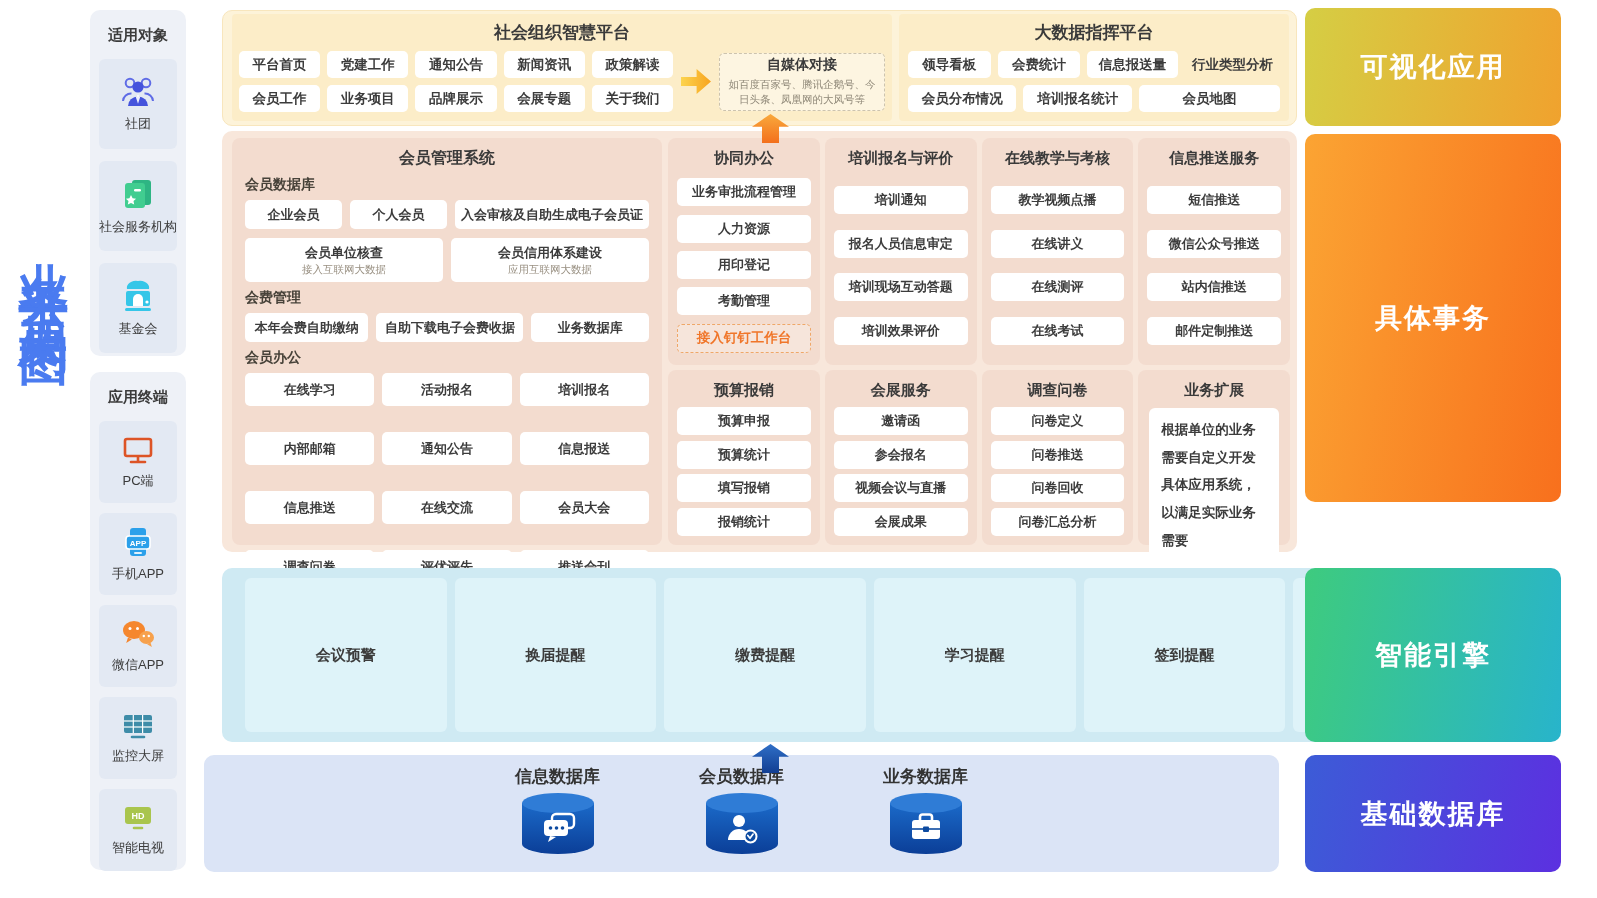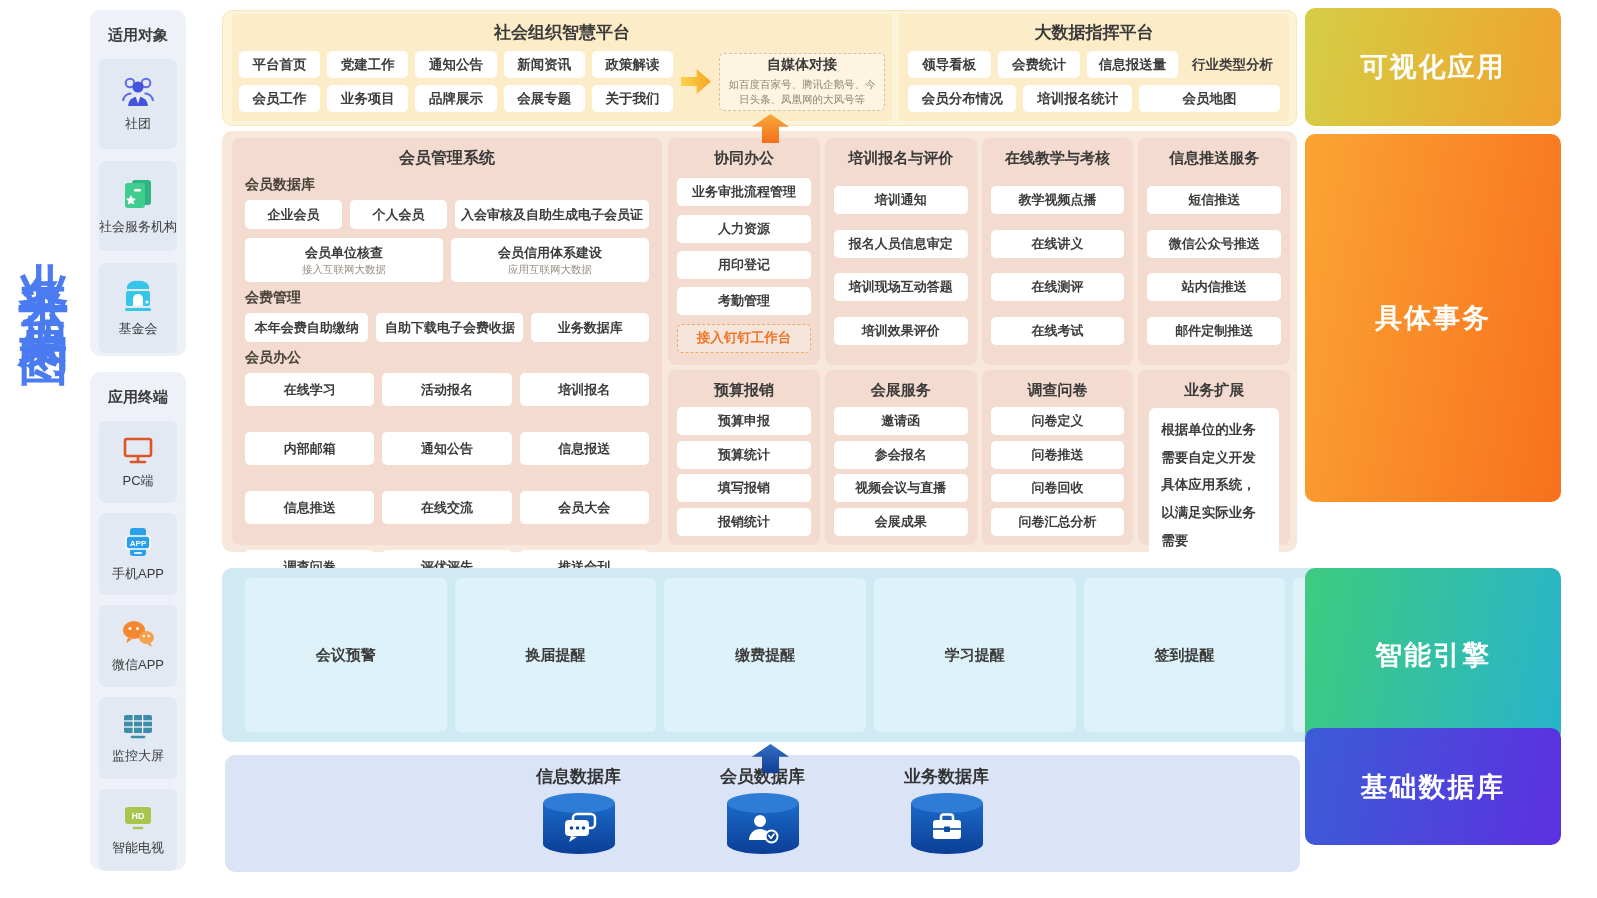--- a/index.html
+++ b/index.html
@@ -66,32 +66,32 @@
   .expand-card{background:#fff;border-radius:6px;flex:1;margin:6px 2px 10px;padding:8px 12px;
                font-size:13.5px;line-height:2.05;color:#3c3c3c;font-weight:600;box-sizing:border-box;}
 
   
   .engine-section{position:absolute;left:222px;top:568px;width:1296px;height:174px;background:#cfeaf3;border-radius:10px;
                   display:flex;align-items:center;gap:8px;padding:0 23px;box-sizing:border-box;}
   .engine-card{flex:1;height:154px;background:#def3f9;border-radius:6px;display:flex;align-items:center;justify-content:center;
                font-size:15px;font-weight:600;color:#3c3c3c;}
 
   
-  .db-section{position:absolute;left:225px;top:755px;width:1075px;height:117px;background:#dbe4f6;border-radius:10px;
+  .db-section{position:absolute;left:204px;top:755px;width:1075px;height:117px;background:#dbe4f6;border-radius:10px;
               display:flex;justify-content:center;gap:72px;padding-top:7px;box-sizing:border-box;}
   .db-group{display:flex;flex-direction:column;align-items:center;width:112px;}
   .db-label{font-size:17px;font-weight:700;color:#333;margin:3px 0 2px;}
 
   
   .right-label{position:absolute;left:1305px;width:256px;border-radius:10px;display:flex;align-items:center;justify-content:center;
                color:#fff;font-size:27px;font-weight:700;letter-spacing:2px;}
   #label-visual{top:8px;height:118px;background:linear-gradient(100deg,#d5ce44,#f0a22e);}
   #label-business{top:134px;height:368px;background:linear-gradient(100deg,#fba433,#f8701d);}
   #label-engine{top:568px;height:174px;background:linear-gradient(100deg,#3ecb7e,#28b4cb);}
-  #label-database{top:728px;height:117px;background:linear-gradient(100deg,#3c5cd7,#5c30e0);}
+  #label-database{top:755px;height:117px;background:linear-gradient(100deg,#3c5cd7,#5c30e0);}
 
   
   .up-arrow{position:absolute;width:37px;height:29px;
             clip-path:polygon(50% 0,100% 44%,73% 44%,73% 100%,27% 100%,27% 44%,0 44%);z-index:5;}
   #arrow-to-top{left:752px;top:114px;background:linear-gradient(180deg,#f9a93c,#f3701c);}
   #arrow-to-engine{left:752px;top:744px;background:linear-gradient(180deg,#2f6fc7,#123e92);}
 </style>
 </head>
 <body>
 

